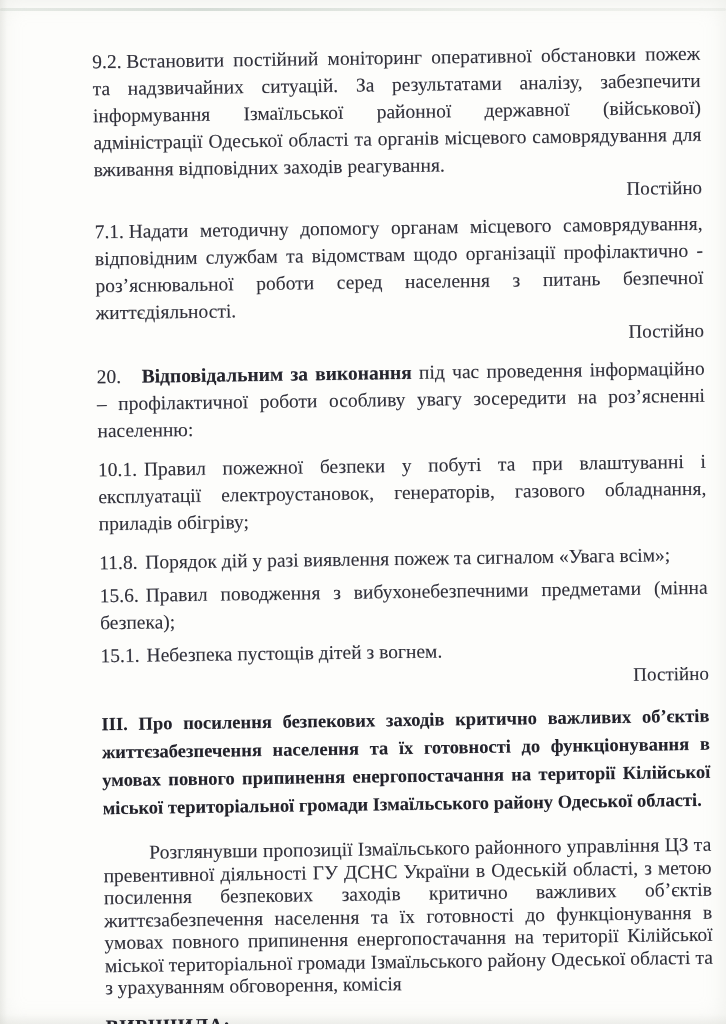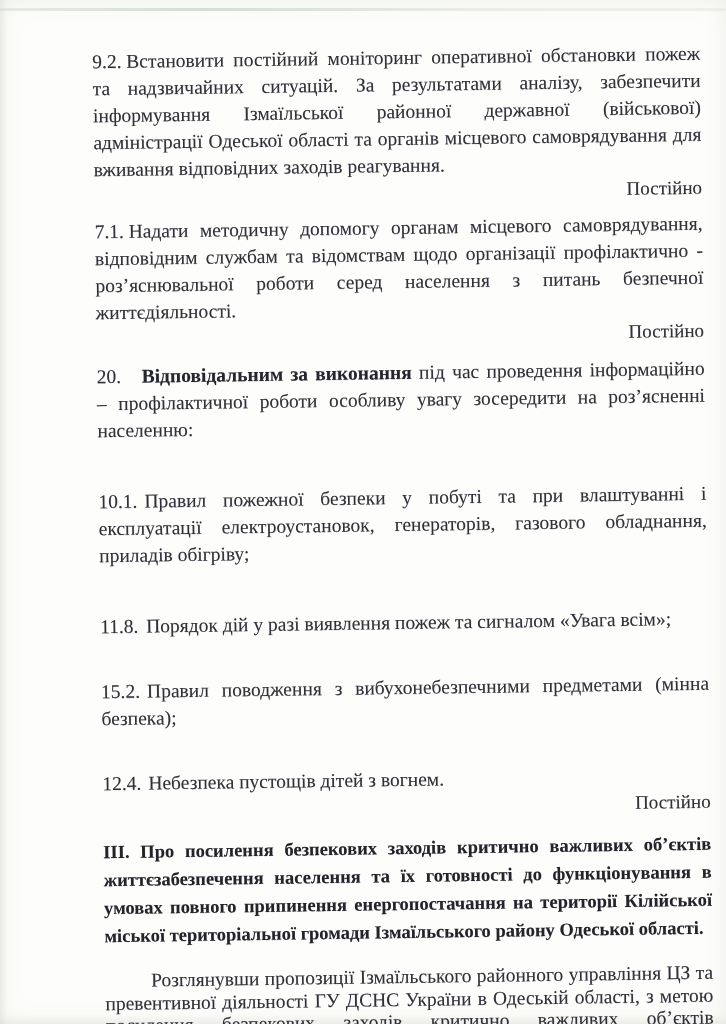--- a/index.html
+++ b/index.html
@@ -41,21 +41,21 @@
     font-size: 19.5px;
     line-height: 27px;
     color: #31313a;
     text-align: justify;
     text-shadow: 0.2px 0.3px 0.6px rgba(55,55,78,.35);
   }
   p { margin: 0; }
   .pnum { display: inline-block; }
   .n1 { min-width: 34px; }
   .n2 { min-width: 45px; }
-  .n3 { min-width: 46px; margin-top: 32px; }
+  .n3 { min-width: 46px; }
   .term {
     text-align: right;
     line-height: 20px;
     margin-top: 3px;
     font-size: 19px;
   }
   .bseg { font-weight: bold; color: #26262e; }
   #p9_3  { margin-top: 12px; }
   #p10   { margin-top: 14px; }
   #p10_1 { margin-top: 12px; }
@@ -102,23 +102,23 @@
     <p id="p9_3"><span class="pnum n1">7.1.</span><span>Надати методичну допомогу органам місцевого самоврядування, відповідним службам та відомствам щодо організації профілактично - роз’яснювальної роботи серед населення з питань безпечної життєдіяльності.</span></p>
     <p class="term">Постійно</p>
 
     <p id="p10"><span class="pnum n2">20.</span><span class="bseg">Відповідальним за виконання</span>
       <span>під час проведення інформаційно – профілактичної роботи особливу увагу зосередити на роз’ясненні населенню:</span></p>
 
     <p id="p10_1"><span class="pnum n3">10.1.</span><span>Правил пожежної безпеки у побуті та при влаштуванні і експлуатації електроустановок, генераторів, газового обладнання, приладів обігріву;</span></p>
 
     <p id="p10_2"><span class="pnum n3">11.8.</span><span>Порядок дій у разі виявлення пожеж та сигналом «Увага всім»;</span></p>
 
-    <p id="p10_3"><span class="pnum n3">15.2.</span><span>Правил поводження з вибухонебезпечними предметами (мінна безпека);</span></p>
+    <p id="p10_3"><span class="pnum n3">15.6.</span><span>Правил поводження з вибухонебезпечними предметами (мінна безпека);</span></p>
 
-    <p id="p10_4"><span class="pnum n3">12.4.</span><span>Небезпека пустощів дітей з вогнем.</span></p>
+    <p id="p10_4"><span class="pnum n3">15.1.</span><span>Небезпека пустощів дітей з вогнем.</span></p>
     <p class="term">Постійно</p>
 
     <p id="h3head">ІІІ. Про посилення безпекових заходів критично важливих об’єктів життєзабезпечення населення та їх готовності до функціонування в умовах повного припинення енергопостачання на території Кілійської міської територіальної громади Ізмаїльського району Одеської області.</p>
 
     <p id="preamble">Розглянувши пропозиції Ізмаїльського районного управління ЦЗ та превентивної діяльності ГУ ДСНС України в Одеській області, з метою посилення безпекових заходів критично важливих об’єктів життєзабезпечення населення та їх готовності до функціонування в умовах повного припинення енергопостачання на території Кілійської міської територіальної громади Ізмаїльського району Одеської області та з урахуванням обговорення, комісія</p>
 
     <p id="resolved">ВИРІШИЛА:</p>
 
   </div>
 </div>

